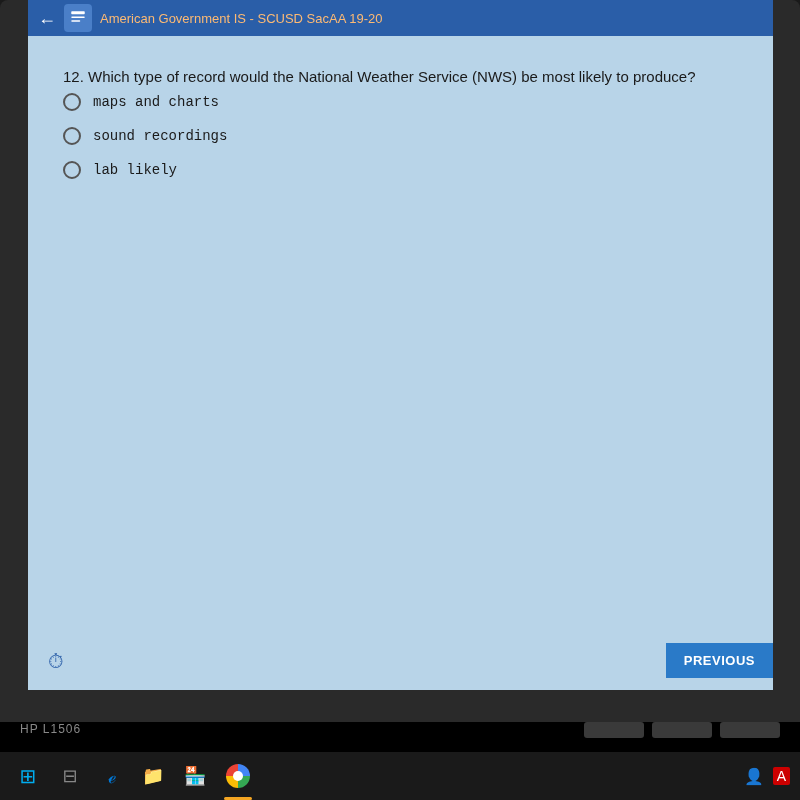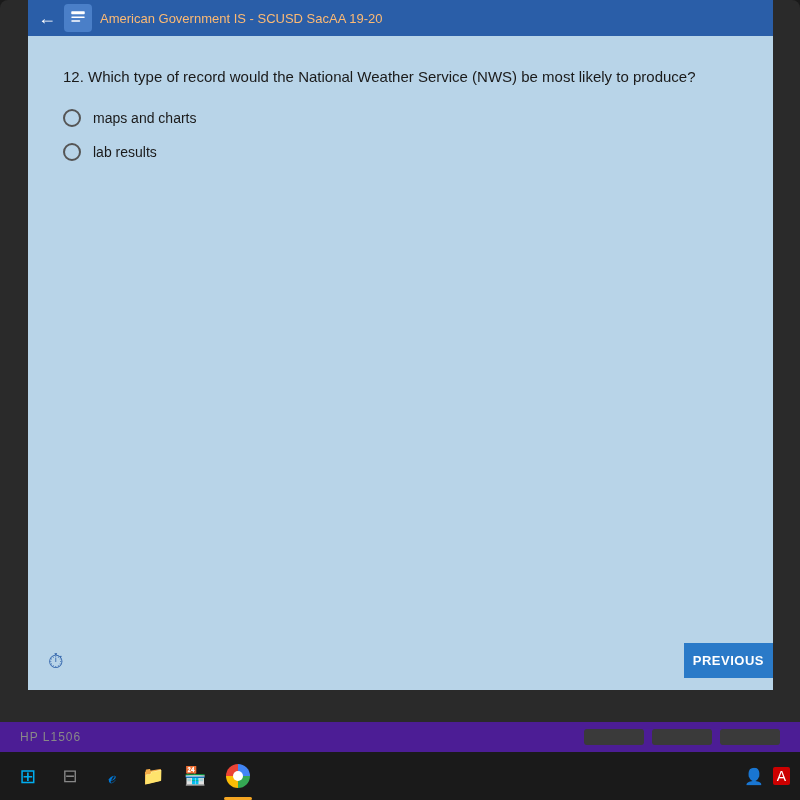--- a/index.html
+++ b/index.html
@@ -76,29 +76,30 @@
     }
 
     
     .content {
       padding: 30px 35px;
     }
 
     .question-text {
       font-size: 15px;
       color: #1a1a1a;
-      margin-bottom: 22px;
+      margin-bottom: 6px;
       line-height: 1.4;
     }
 
     .options-list {
       list-style: none;
       display: flex;
       flex-direction: column;
       gap: 16px;
+      font-family: Liberation Mono, monospace;
     }
 
     .option-item {
       display: flex;
       align-items: center;
       gap: 12px;
       cursor: pointer;
     }
 
     .radio-btn {
@@ -129,21 +130,21 @@
 
     
     .prev-btn {
       position: absolute;
       bottom: 12px;
       right: 0;
       background: #2a7ac8;
       color: white;
       font-size: 13px;
       font-weight: bold;
-      padding: 10px 9px;
+      padding: 10px 18px;
       border: none;
       cursor: pointer;
       letter-spacing: 0.5px;
     }
 
     
     .taskbar {
       position: absolute;
       bottom: 0;
       left: 0;
@@ -223,23 +224,22 @@
       cursor: pointer;
     }
 
     
     .monitor-bottom {
       position: absolute;
       bottom: 48px;
       left: 0;
       width: 800px;
       height: 30px;
-      background: #4c1d95;
-      display: flex;
-      align-items: center;
+      background: #000000;
+      display: flex;
       justify-content: space-between;
       padding: 0 20px;
       gap: 42px;
     }
 
     .hp-label {
       color: #888;
       font-size: 12px;
       letter-spacing: 1px;
     }
@@ -282,21 +282,25 @@
         <span>Which type of record would the National Weather Service (NWS) be most likely to produce?</span>
       </p>
 
       <ul class="options-list">
       <li class="option-item">
             <div class="radio-btn"></div>
             <span class="option-label">maps and charts</span>
           </li>
           <li class="option-item">
             <div class="radio-btn"></div>
-            <span class="option-label">lab results</span>
+            <span class="option-label">sound recordings</span>
+          </li>
+          <li class="option-item">
+            <div class="radio-btn"></div>
+            <span class="option-label">lab likely</span>
           </li>
         </ul>
     </div>
 
     <div class="timer-icon">⏱</div>
 
     <button class="prev-btn">PREVIOUS</button>
 
   </div>
 

